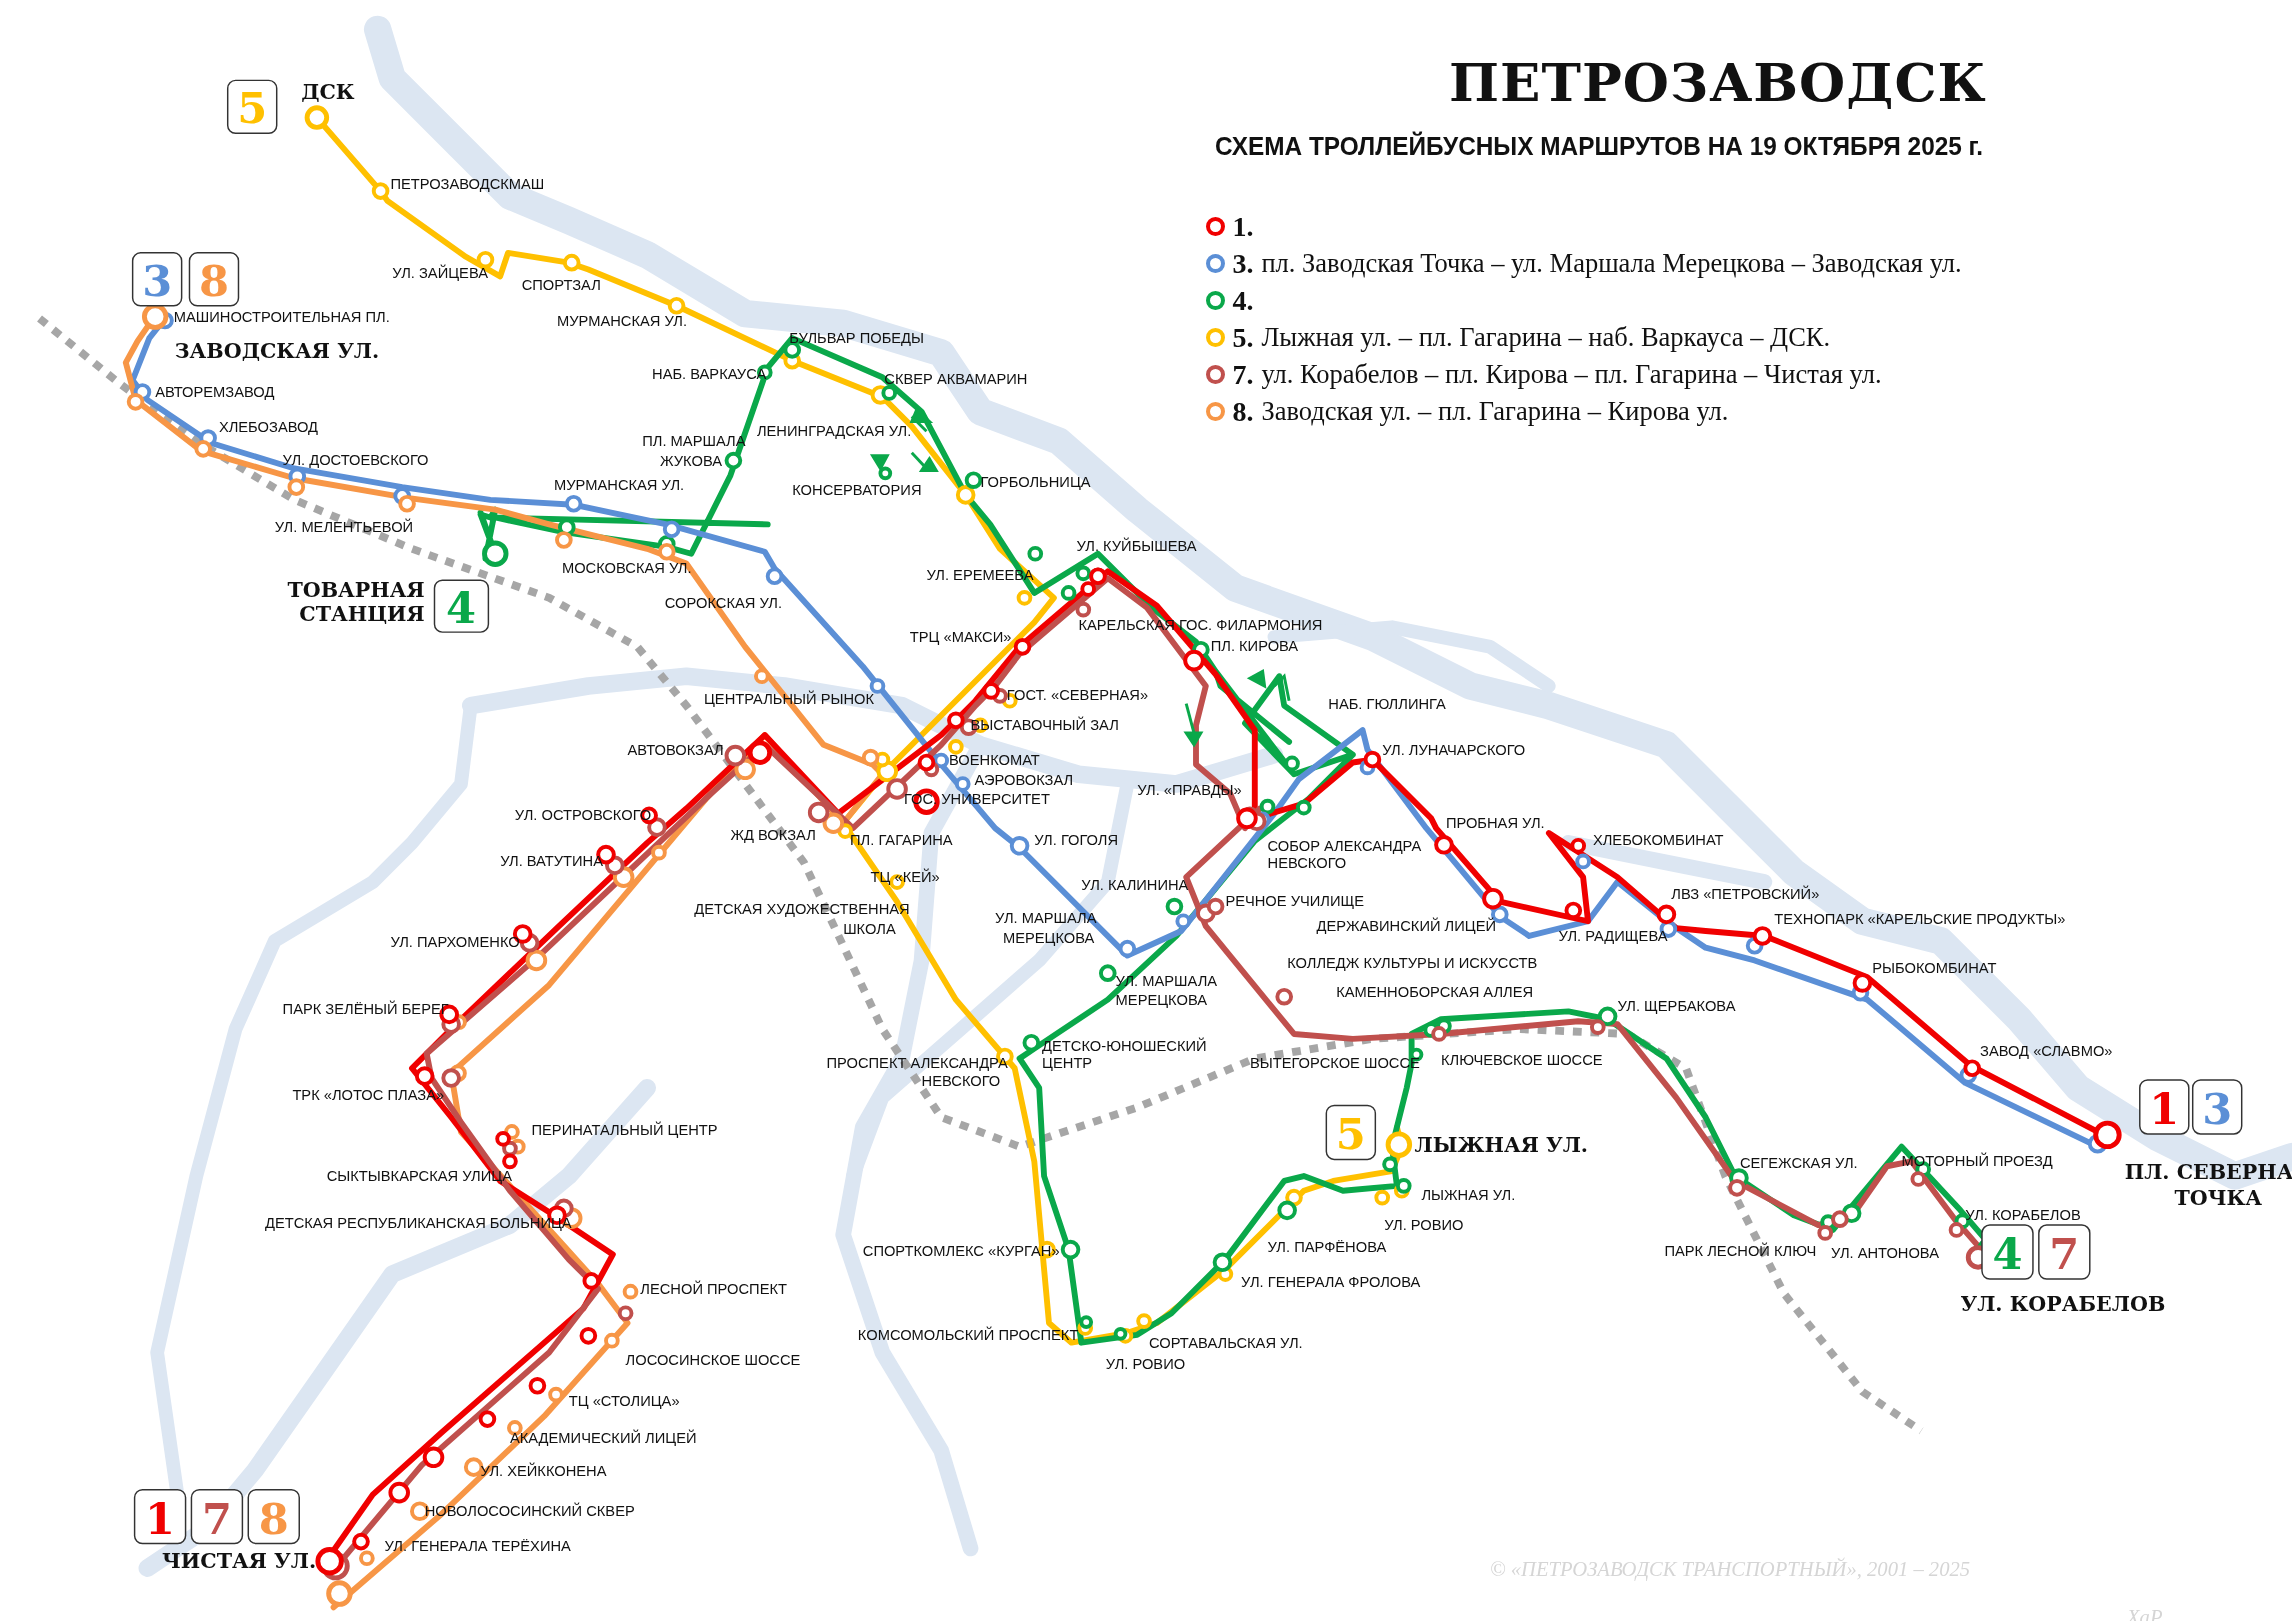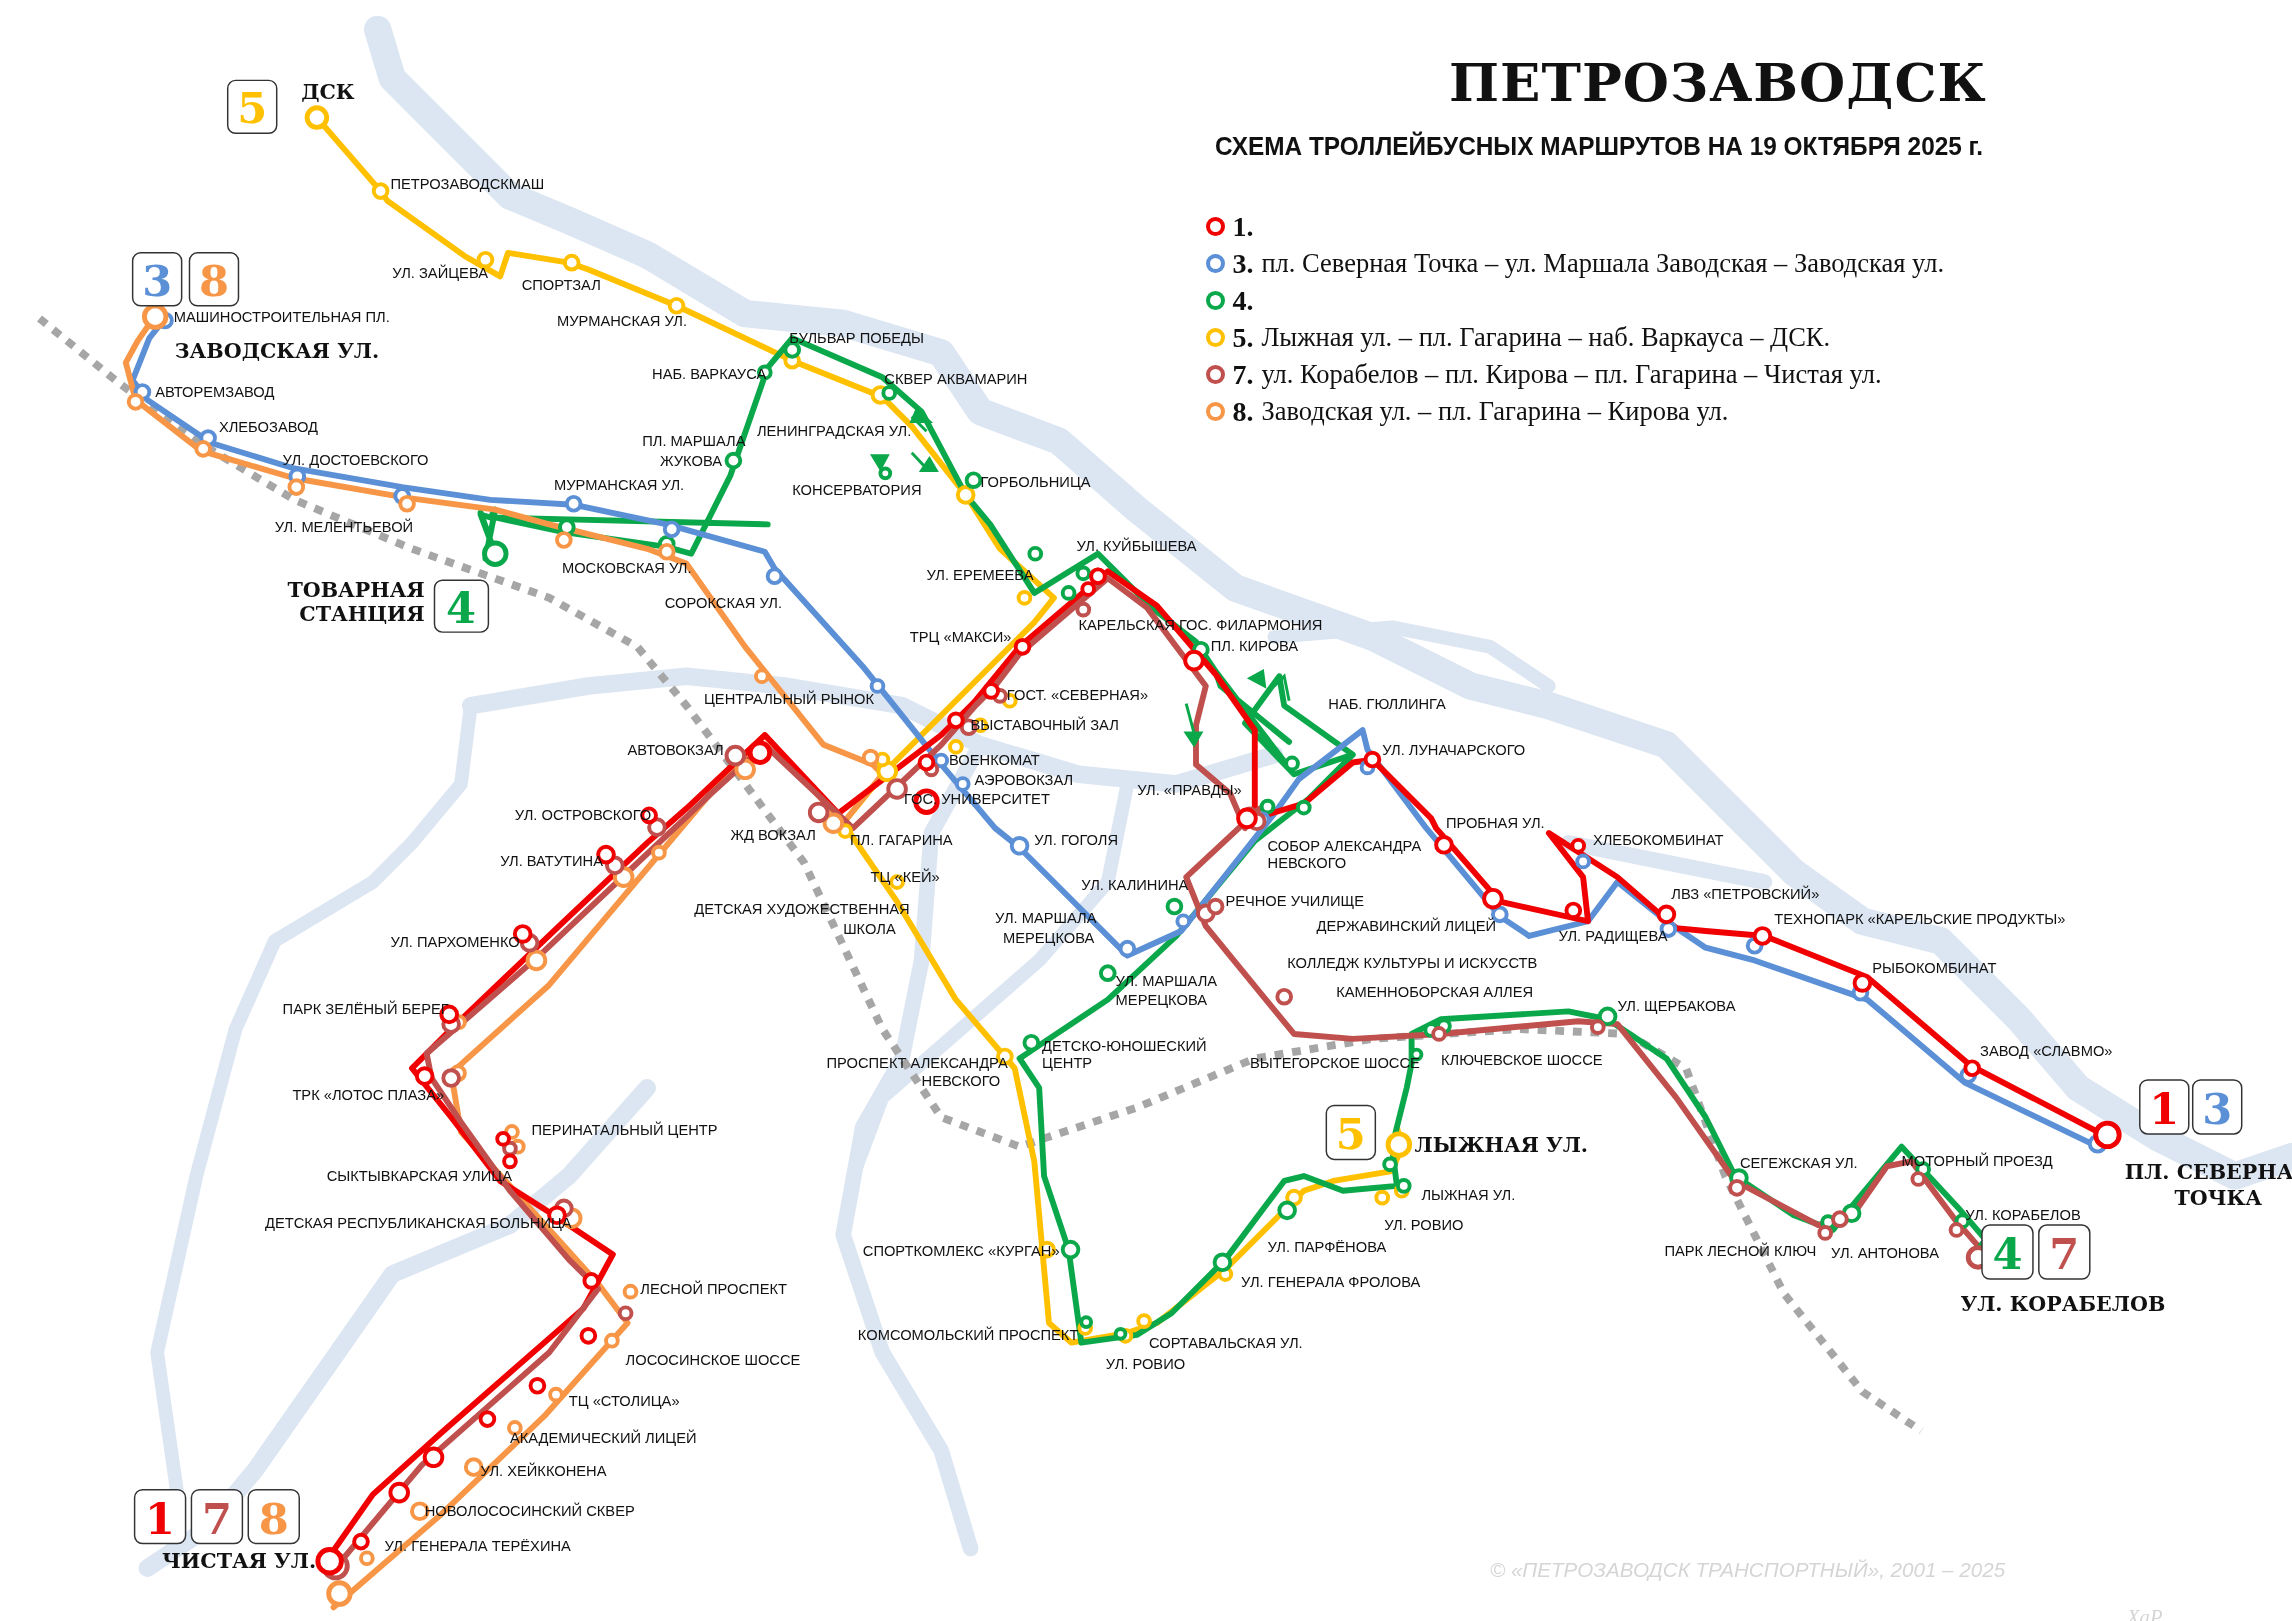--- a/index.html
+++ b/index.html
@@ -4,21 +4,21 @@
 <style>
   html,body{margin:0;padding:0;background:#fff;}
   body{width:2293px;height:1621px;overflow:hidden;position:relative;font-family:"Liberation Sans",sans-serif;}
   #map{position:absolute;left:0;top:0;width:2293px;height:1621px;}
   .title{position:absolute;left:1449px;top:51px;width:529px;font-family:"DejaVu Serif",serif;font-weight:bold;font-size:53px;letter-spacing:1px;color:#111;}
   .subtitle{position:absolute;left:1215px;top:131px;font-family:"Liberation Sans",sans-serif;font-weight:bold;font-size:26.5px;color:#111;transform:scaleX(0.92);transform-origin:left;}
   .legend{position:absolute;left:1206px;top:208px;}
   .legend-row{display:flex;align-items:center;height:37px;font-family:"Liberation Serif",serif;font-size:26.5px;color:#111;}
   .legend-dot{width:10.8px;height:10.8px;border-radius:50%;border:4.9px solid #000;margin-right:7.8px;background:#fff;}
   .legend-num{font-weight:bold;font-size:28px;margin-right:7.8px;}
-  .copyright{position:absolute;left:1490px;top:1558px;font-family:Liberation Sans, sans-serif;font-style:italic;font-size:20.6px;color:#d5d5d5;}
+  .copyright{position:absolute;left:1490px;top:1558px;font-family:Liberation Serif, serif;font-style:italic;font-size:20.6px;color:#d5d5d5;}
   .author{position:absolute;left:2127px;top:1558px;font-family:"Liberation Serif",serif;font-style:italic;font-size:20.6px;color:#d5d5d5;margin-top:48px;}
   .stop-label{font-family:"Liberation Sans",sans-serif;font-size:15px;fill:#111;}
   .term-label{font-family:"DejaVu Serif",serif;font-weight:bold;font-size:21px;fill:#111;}
   .badge-num{font-family:"DejaVu Serif",serif;font-weight:bold;font-size:44px;}
 </style>
 </head>
 <body>
 
 <svg id="map" viewBox="0 0 2339 1654" xmlns="http://www.w3.org/2000/svg">
 
@@ -426,21 +426,21 @@
 <div class="subtitle">СХЕМА ТРОЛЛЕЙБУСНЫХ МАРШРУТОВ НА 19 ОКТЯБРЯ 2025 г.</div>
 
 <div class="legend">
   <div class="legend-row">
     <span class="legend-dot" style="border-color:#f00000"></span>
     <span class="legend-num">1.</span>
   </div>
   <div class="legend-row">
     <span class="legend-dot" style="border-color:#5b8fd6"></span>
     <span class="legend-num">3.</span>
-    <span>пл. Северная Точка – ул. Маршала Заводская – Заводская ул.</span>
+    <span>пл. Заводская Точка – ул. Маршала Мерецкова – Заводская ул.</span>
   </div>
   <div class="legend-row">
     <span class="legend-dot" style="border-color:#0aa84a"></span>
     <span class="legend-num">4.</span>
   </div>
   <div class="legend-row">
     <span class="legend-dot" style="border-color:#ffc000"></span>
     <span class="legend-num">5.</span>
     <span>Лыжная ул. – пл. Гагарина – наб. Варкауса – ДСК.</span>
   </div>

